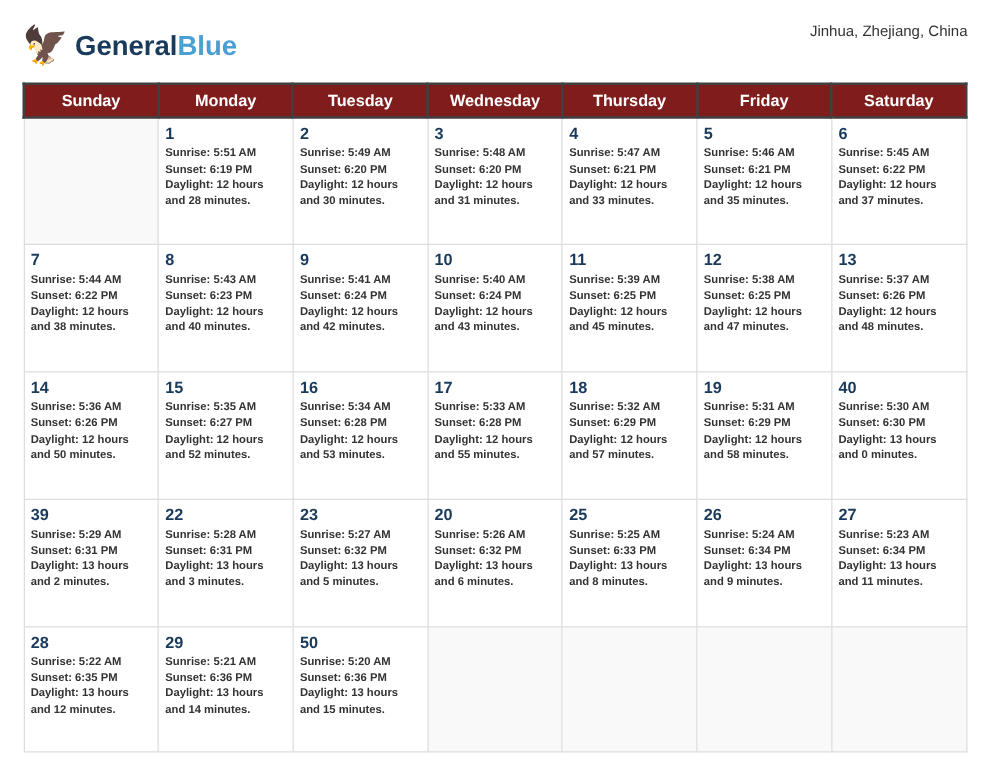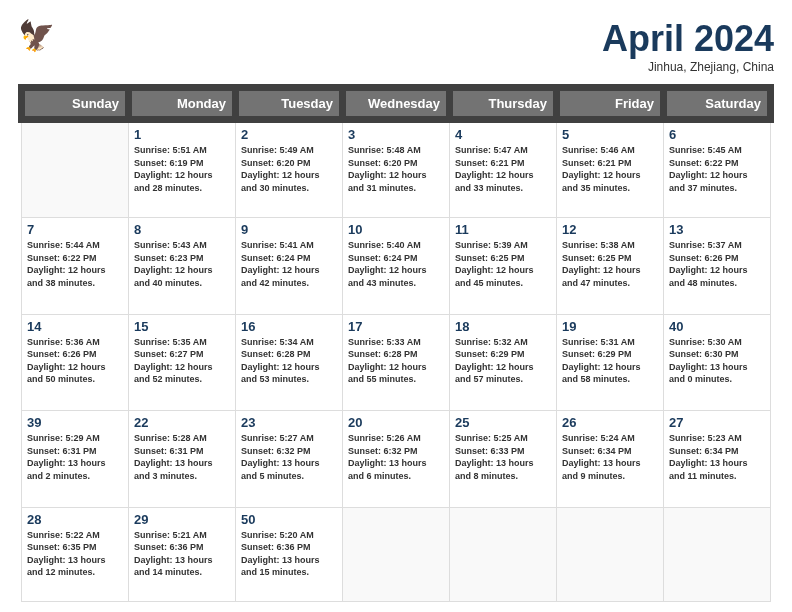--- a/index.html
+++ b/index.html
@@ -46,27 +46,27 @@
       color: #333;
     }
     .calendar {
       flex: 1;
       border: 1px solid #ccc;
       border-collapse: collapse;
       width: 100%;
       table-layout: fixed;
     }
     .calendar th {
-      background-color: #737373;
+      background-color: #7f1d1d;
       color: white;
-      text-align: right;
+      text-align: center;
       padding: 5px 6px;
       font-size: 13px;
       font-weight: bold;
-      border: 7px solid #404040;
+      border: 2px solid #404040;
     }
     .calendar td {
       vertical-align: top;
       padding: 4px 5px;
       border: 1px solid #ddd;
       font-size: 9.5px;
       color: #222;
       height: 78px;
     }
     .day-num {
@@ -91,23 +91,27 @@
   </style>
 </head>
 <body>
 
 <div class="page">
   <div class="header">
     <div class="logo-wrapper">
       <svg width="38" height="38" viewBox="0 0 38 38">
         <text x="0" y="28" font-size="30" fill="#1a3a5c">🦅</text>
       </svg>
+      <div class="logo">
+        <div style="font-size:22px;font-weight:bold;color:#1a3a5c;line-height:1.15;">
+          <span style="color:#1a3a5c;">General</span><span style="color:#4a9fd4;">Blue</span>
+        </div>
+      </div>
     </div>
     <div class="title-block">
-      <div class="main-title">April 2024</div>
       <div class="subtitle">Jinhua, Zhejiang, China</div>
     </div>
   </div>
 
   <table class="calendar">
     <thead>
       <tr>
         <th>Sunday</th>
         <th>Monday</th>
         <th>Tuesday</th>

